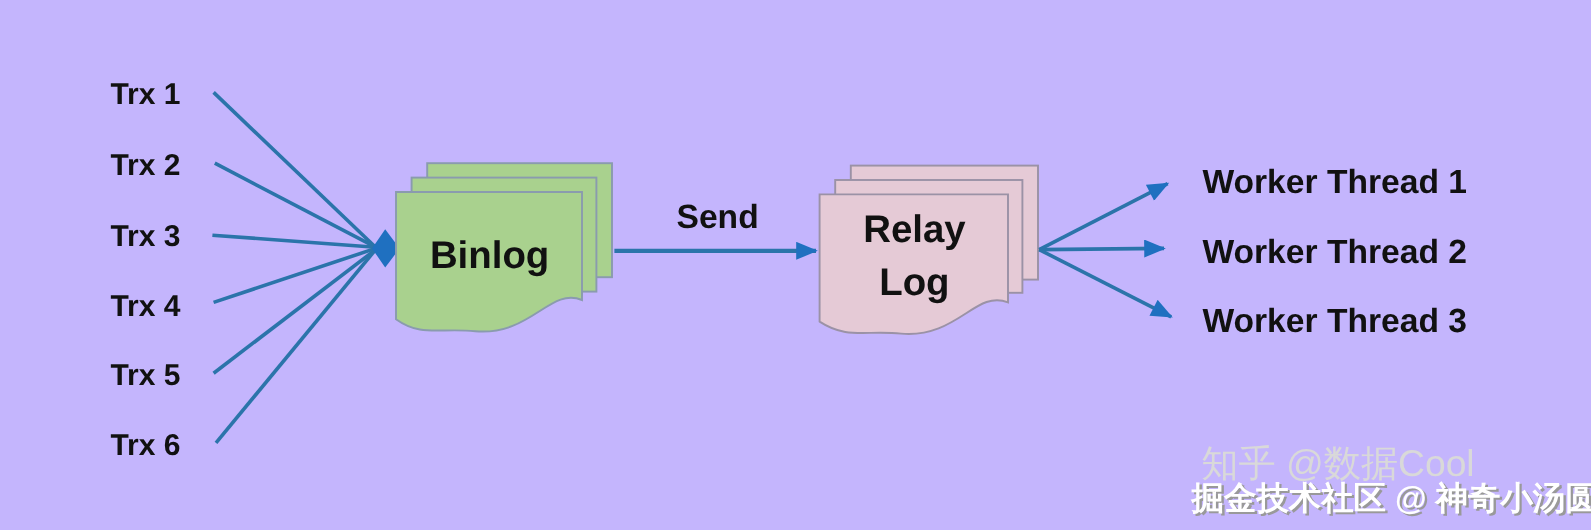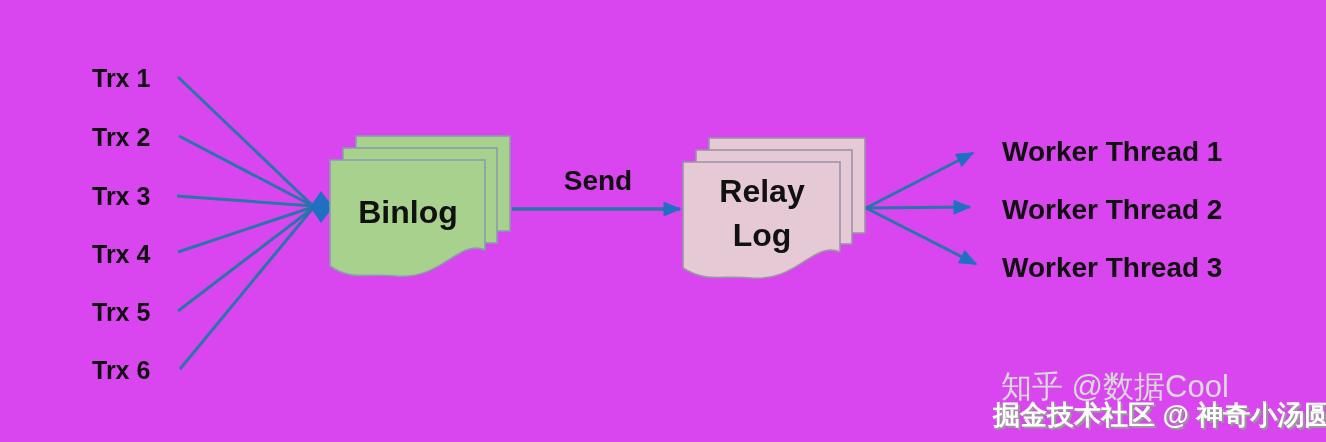--- a/index.html
+++ b/index.html
@@ -1,19 +1,19 @@
 <!DOCTYPE html>
 <html><head>
 <meta charset="utf-8">
 <style>
   html,body{margin:0;padding:0;background:#ffffff;}
   .stage{
     position:relative;
     width:1326px;height:442px;
-    background:#d946ef;
+    background:#c4b5fd;
     font-family:"Liberation Sans", sans-serif;
     overflow:hidden;
   }
   svg{display:block;}
   text{fill:#111111;}
   .node-lbl{font-weight:700;font-size:32px;}
   .trx-lbl{font-weight:700;font-size:25px;}
   .worker-lbl{font-weight:700;font-size:28px;}
   .send-lbl{font-weight:700;font-size:28px;}
   .conn{stroke:#2b74aa;stroke-width:3;fill:none;}

